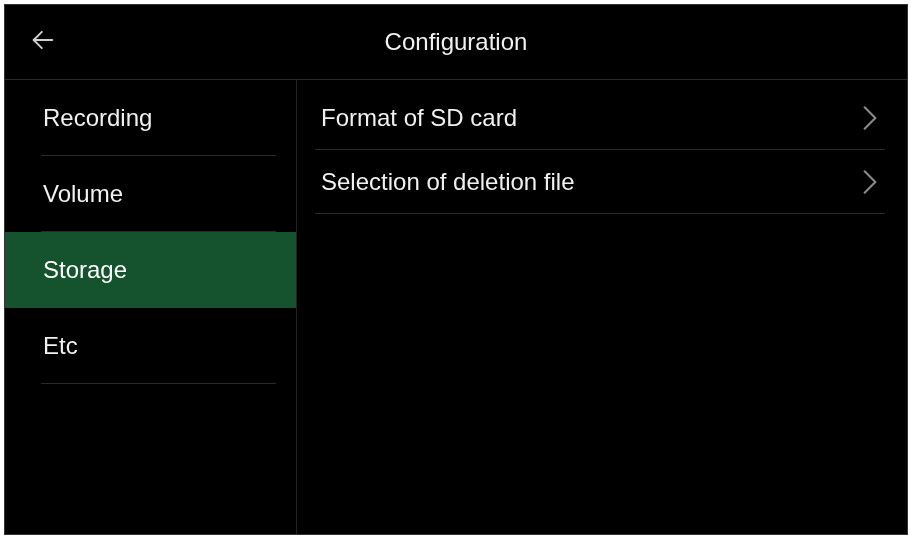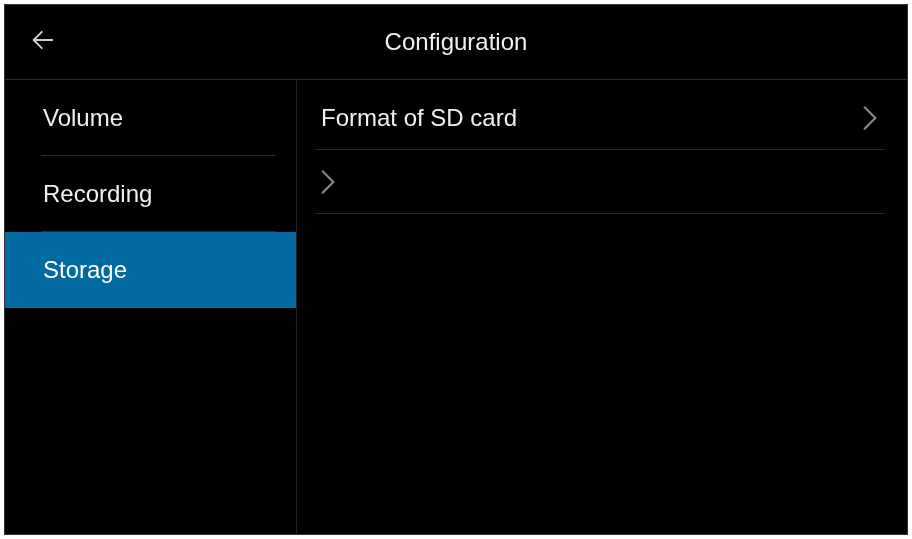--- a/index.html
+++ b/index.html
@@ -82,21 +82,21 @@
       content: "";
       position: absolute;
       bottom: 0;
       left: 36px;
       right: 20px;
       height: 1px;
       background: #2a2a2a;
     }
 
     .sidebar-item.active {
-      background: #0369a1;
+      background: #14532d;
       color: #ffffff;
     }
 
     .sidebar-item.active::after {
       display: none;
     }
 
     .main-content {
       flex: 1;
       padding-top: 6px;
@@ -149,40 +149,44 @@
         </svg>
       </span>
     </div>
     <div class="header-title">Configuration</div>
   </div>
 
   <div class="body">
 
     <div class="sidebar">
       <div class="sidebar-item">
-        <span>Volume</span>
+        <span>Recording</span>
       </div>
       <div class="sidebar-item">
-        <span>Recording</span>
+        <span>Volume</span>
       </div>
       <div class="sidebar-item active">
         <span>Storage</span>
+      </div>
+      <div class="sidebar-item">
+        <span>Etc</span>
       </div>
     </div>
 
     <div class="main-content">
       <div class="list-item">
         <span class="list-item-label">Format of SD card</span>
         <span class="chevron">
           <svg width="14" height="24" viewBox="0 0 10 18" fill="none" stroke="currentColor" stroke-width="1.6" stroke-linecap="round" stroke-linejoin="round">
             <polyline points="1 1 9 9 1 17"></polyline>
           </svg>
         </span>
       </div>
       <div class="list-item">
+        <span class="list-item-label">Selection of deletion file</span>
         <span class="chevron">
           <svg width="14" height="24" viewBox="0 0 10 18" fill="none" stroke="currentColor" stroke-width="1.6" stroke-linecap="round" stroke-linejoin="round">
             <polyline points="1 1 9 9 1 17"></polyline>
           </svg>
         </span>
       </div>
     </div>
 
   </div>
 

